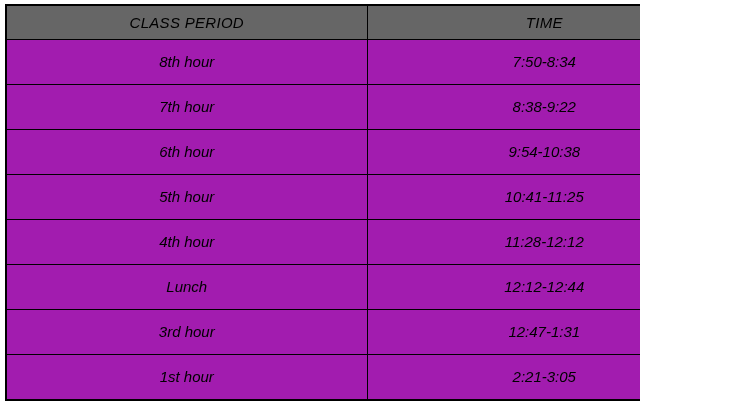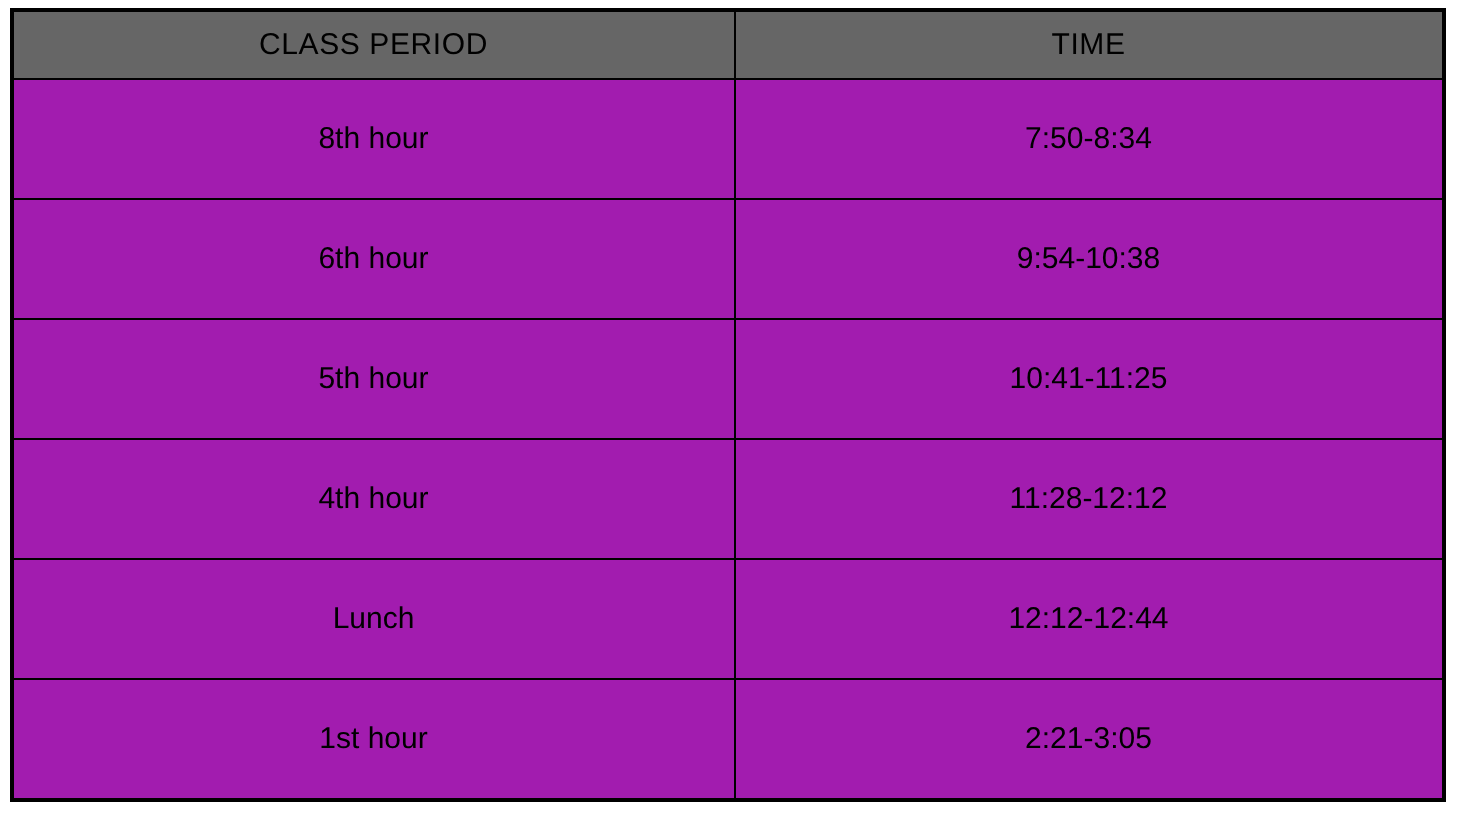--- a/index.html
+++ b/index.html
@@ -3,24 +3,25 @@
 <meta charset="utf-8">
 <style>
   html, body {
     margin: 0;
     padding: 0;
     background: #ffffff;
     font-family: "Liberation Sans", sans-serif;
   }
   .page {
     position: relative;
-    width: 730px;
+    width: 640px;
     height: 407px;
     background: #ffffff;
     overflow: hidden;
+    font-style: italic;
   }
   table.schedule {
     position: absolute;
     left: 5px;
     top: 4px;
     width: 716px;
     height: 397px;
     border-collapse: collapse;
     table-layout: fixed;
     border: 2px solid #000000;
@@ -63,20 +64,24 @@
         <th>CLASS PERIOD</th>
         <th>TIME</th>
       </tr>
     </thead>
     <tbody id="schedule-body">
   <tr>
     <td>8th hour</td>
     <td>7:50-8:34</td>
   </tr>
 
+  <tr>
+    <td>7th hour</td>
+    <td>8:38-9:22</td>
+  </tr>
 
 
   <tr>
     <td>6th hour</td>
     <td>9:54-10:38</td>
   </tr>
 
   <tr>
     <td>5th hour</td>
     <td>10:41-11:25</td>
@@ -85,20 +90,24 @@
   <tr>
     <td>4th hour</td>
     <td>11:28-12:12</td>
   </tr>
 
   <tr>
     <td>Lunch</td>
     <td>12:12-12:44</td>
   </tr>
 
+  <tr>
+    <td>3rd hour</td>
+    <td>12:47-1:31</td>
+  </tr>
 
 
   <tr>
     <td>1st hour</td>
     <td>2:21-3:05</td>
   </tr>
 </tbody>
   </table>
 </div>
 

